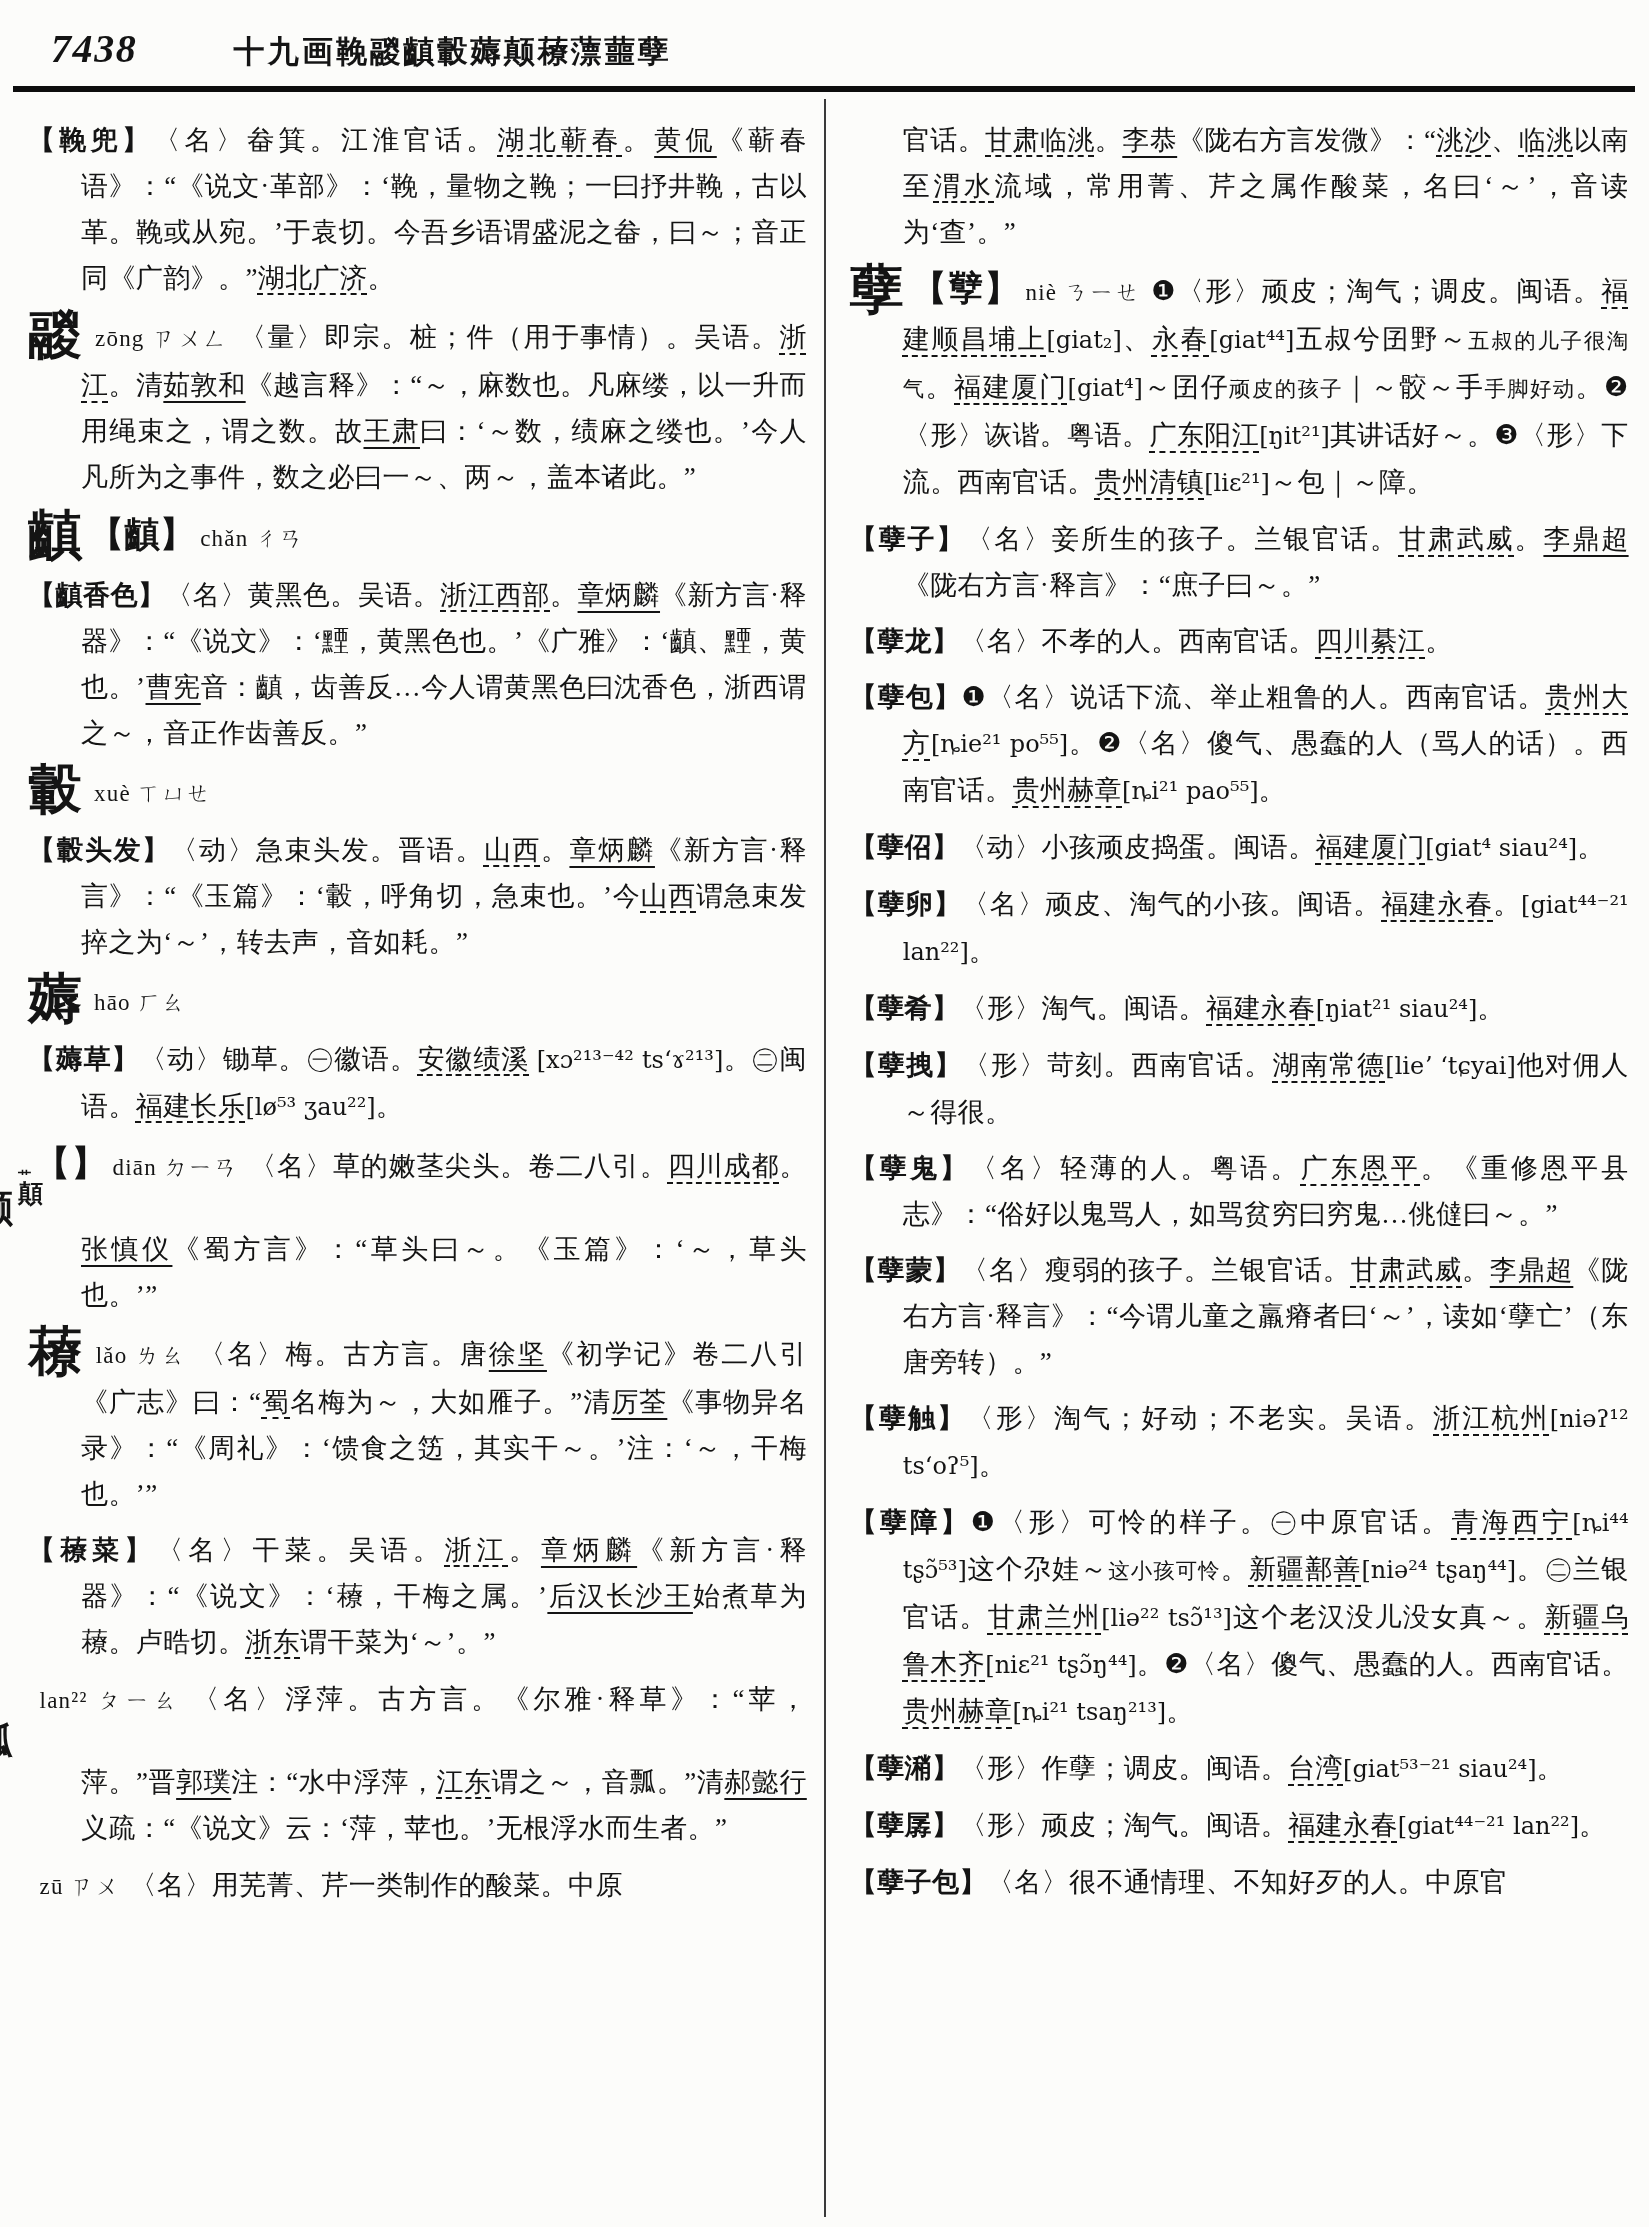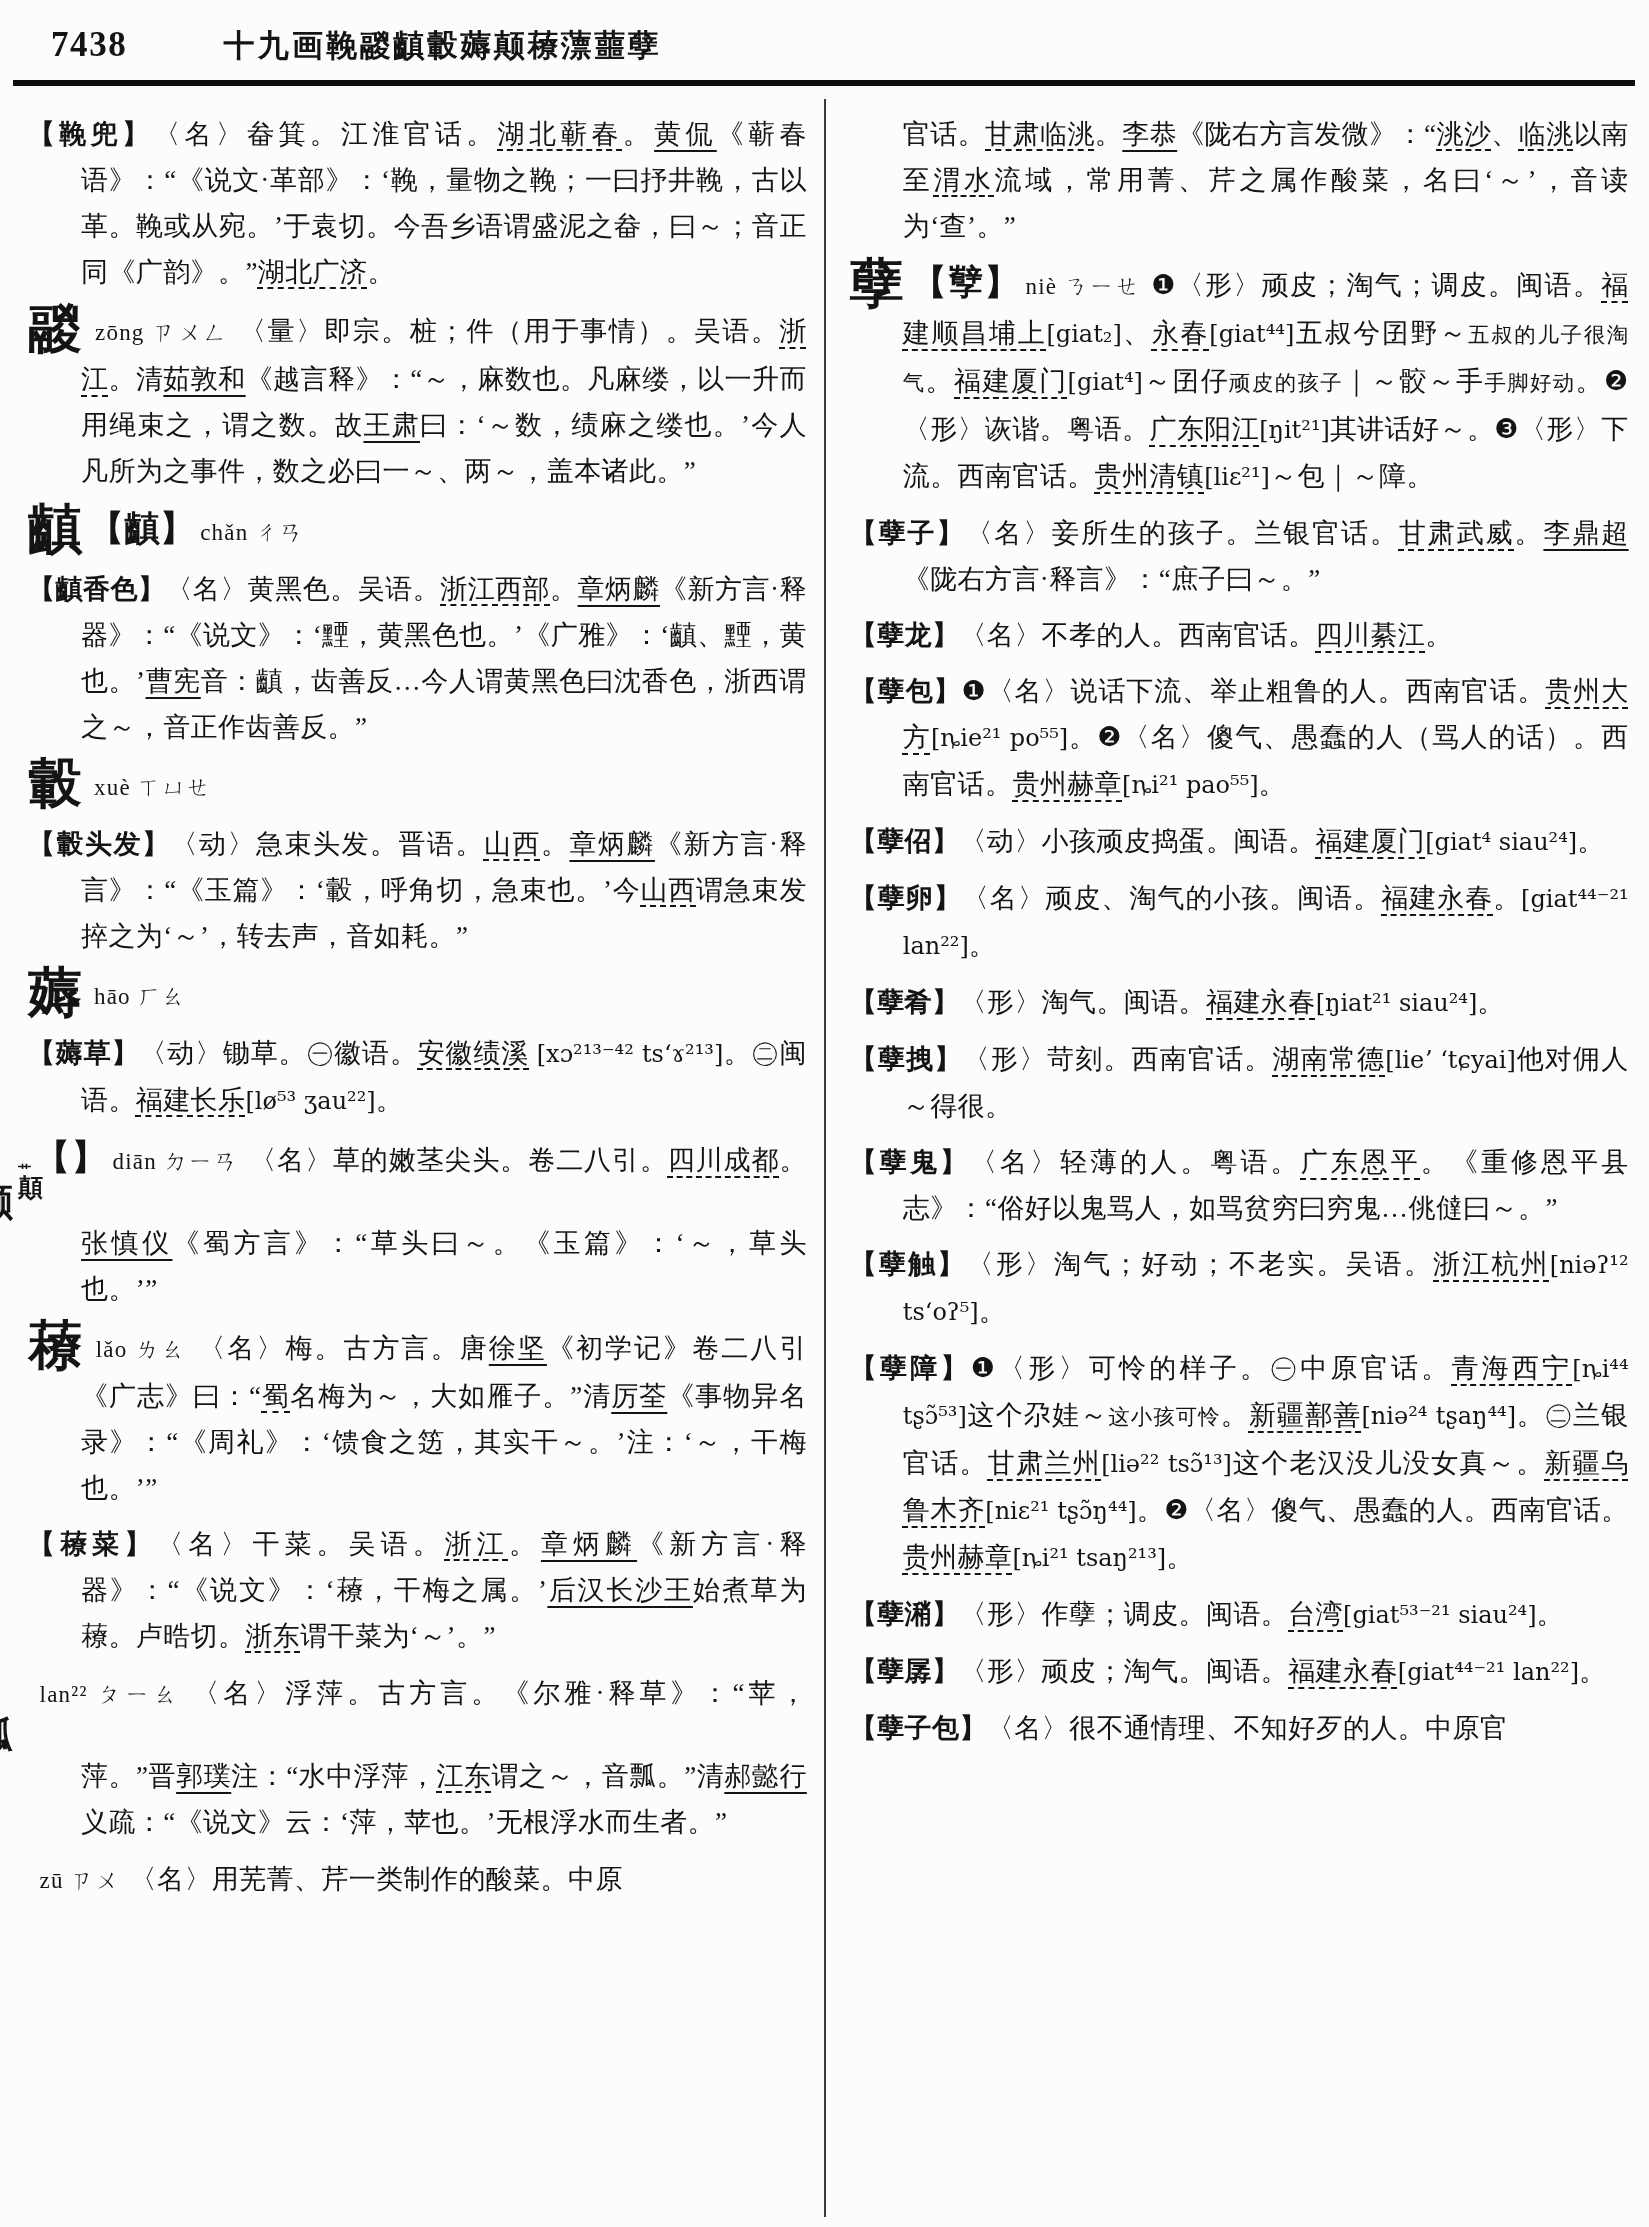--- a/index.html
+++ b/index.html
@@ -2,21 +2,21 @@
 <html style="font-size:13.2px"><head>
 <meta charset="utf-8">
 <style>
   html,body{margin:0;padding:0;}
   body{
     width:1650px;height:2227px;background:#fcfcfa;color:#141414;
     font-family:"Liberation Serif","DejaVu Serif",serif;
     position:relative;overflow:hidden;
   }
   .hd{display:flex;align-items:baseline;padding:25px 0 6.6px 51px;}
-  .hd .pno{font-weight:700;font-size:35px;letter-spacing:1.6px;}
+  .hd .pno{font-style:italic;font-weight:700;font-size:40px;letter-spacing:1.6px;}
   .hd .sec{font-weight:700;font-size:31px;margin-left:96px;letter-spacing:3.3px;}
   .hd .idx{font-weight:700;font-size:31px;letter-spacing:2.5px;}
   .rule{height:5.8px;background:#0d0d0d;margin:6.6px 15px 0 13.2px;}
   .cols{display:flex;padding:25px 21.4px 0 28px;}
   .col{width:779px;}
   .col.right{margin-left:43px;}
   .vdiv{position:absolute;left:824px;top:99px;bottom:10px;width:1.6px;background:#3a3a3a;}
   p.e{
     font-size:27px;line-height:46px;letter-spacing:0.4px;
     margin:0 0 10px;padding-left:53px;text-indent:-53px;text-align:justify;
@@ -86,20 +86,21 @@
       <p class="e cont"><span>官话。</span><span class="up">甘肃临洮</span><span>。</span><span class="u">李恭</span><span>《陇右方言发微》：“</span><span class="up">洮沙</span><span>、</span><span class="up">临洮</span><span>以南至</span><span class="up">渭水</span><span>流域，常用菁、芹之属作酸菜，名曰‘～’，音读为‘查’。”</span></p>
       <p class="e lead"><span class="big">孽</span><span class="tbr">【孼】</span><span class="py">niè ㄋㄧㄝ</span><span>❶〈形〉顽皮；淘气；调皮。闽语。</span><span class="up">福建顺昌埔上</span><span class="L">[giat₂]</span><span>、</span><span class="up">永春</span><span class="L">[giat⁴⁴]</span><span>五叔兮囝野～</span><span class="s">五叔的儿子很淘气</span><span>。</span><span class="up">福建厦门</span><span class="L">[giat⁴]</span><span>～囝仔</span><span class="s">顽皮的孩子</span><span>｜～骹～手</span><span class="s">手脚好动</span><span>。❷〈形〉诙谐。粤语。</span><span class="up">广东阳江</span><span class="L">[ŋit²¹]</span><span>其讲话好～。❸〈形〉下流。西南官话。</span><span class="up">贵州清镇</span><span class="L">[liɛ²¹]</span><span>～包｜～障。</span></p>
       <p class="e"><span class="tt">【孽子】</span><span>〈名〉妾所生的孩子。兰银官话。</span><span class="up">甘肃武威</span><span>。</span><span class="u">李鼎超</span><span>《陇右方言·释言》：“庶子曰～。”</span></p>
       <p class="e"><span class="tt">【孽龙】</span><span>〈名〉不孝的人。西南官话。</span><span class="up">四川綦江</span><span>。</span></p>
       <p class="e"><span class="tt">【孽包】</span><span>❶〈名〉说话下流、举止粗鲁的人。西南官话。</span><span class="up">贵州大方</span><span class="L">[ȵie²¹ po⁵⁵]</span><span>。❷〈名〉傻气、愚蠢的人（骂人的话）。西南官话。</span><span class="up">贵州赫章</span><span class="L">[ȵi²¹ pao⁵⁵]</span><span>。</span></p>
       <p class="e"><span class="tt">【孽佋】</span><span>〈动〉小孩顽皮捣蛋。闽语。</span><span class="up">福建厦门</span><span class="L">[giat⁴ siau²⁴]</span><span>。</span></p>
       <p class="e"><span class="tt">【孽卵】</span><span>〈名〉顽皮、淘气的小孩。闽语。</span><span class="up">福建永春</span><span>。</span><span class="L">[giat⁴⁴⁻²¹ lan²²]</span><span>。</span></p>
       <p class="e"><span class="tt">【孽肴】</span><span>〈形〉淘气。闽语。</span><span class="up">福建永春</span><span class="L">[ŋiat²¹ siau²⁴]</span><span>。</span></p>
       <p class="e"><span class="tt">【孽拽】</span><span>〈形〉苛刻。西南官话。</span><span class="up">湖南常德</span><span class="L">[lieʼ ʻtɕyai]</span><span>他对佣人～得很。</span></p>
       <p class="e"><span class="tt">【孽鬼】</span><span>〈名〉轻薄的人。粤语。</span><span class="up">广东恩平</span><span>。《重修恩平县志》：“俗好以鬼骂人，如骂贫穷曰穷鬼…佻㒓曰～。”</span></p>
+      <p class="e"><span class="tt">【孽蒙】</span><span>〈名〉瘦弱的孩子。兰银官话。</span><span class="up">甘肃武威</span><span>。</span><span class="u">李鼎超</span><span>《陇右方言·释言》：“今谓儿童之羸瘠者曰‘～’，读如‘孽亡’（东唐旁转）。”</span></p>
       <p class="e"><span class="tt">【孽触】</span><span>〈形〉淘气；好动；不老实。吴语。</span><span class="up">浙江杭州</span><span class="L">[niəʔ¹² tsʻoʔ⁵]</span><span>。</span></p>
       <p class="e"><span class="tt">【孽障】</span><span>❶〈形〉可怜的样子。㊀中原官话。</span><span class="up">青海西宁</span><span class="L">[ȵi⁴⁴ tʂɔ̃⁵³]</span><span>这个尕娃～</span><span class="s">这小孩可怜</span><span>。</span><span class="up">新疆鄯善</span><span class="L">[niə²⁴ tʂaŋ⁴⁴]</span><span>。㊁兰银官话。</span><span class="up">甘肃兰州</span><span class="L">[liə²² tsɔ̃¹³]</span><span>这个老汉没儿没女真～。</span><span class="up">新疆乌鲁木齐</span><span class="L">[niɛ²¹ tʂɔ̃ŋ⁴⁴]</span><span>。❷〈名〉傻气、愚蠢的人。西南官话。</span><span class="up">贵州赫章</span><span class="L">[ȵi²¹ tsaŋ²¹³]</span><span>。</span></p>
       <p class="e"><span class="tt">【孽潲】</span><span>〈形〉作孽；调皮。闽语。</span><span class="up">台湾</span><span class="L">[giat⁵³⁻²¹ siau²⁴]</span><span>。</span></p>
       <p class="e"><span class="tt">【孽孱】</span><span>〈形〉顽皮；淘气。闽语。</span><span class="up">福建永春</span><span class="L">[giat⁴⁴⁻²¹ lan²²]</span><span>。</span></p>
       <p class="e"><span class="tt">【孽子包】</span><span>〈名〉很不通情理、不知好歹的人。中原官</span></p>
     </div>
 </div>
 
 
 </body></html>

